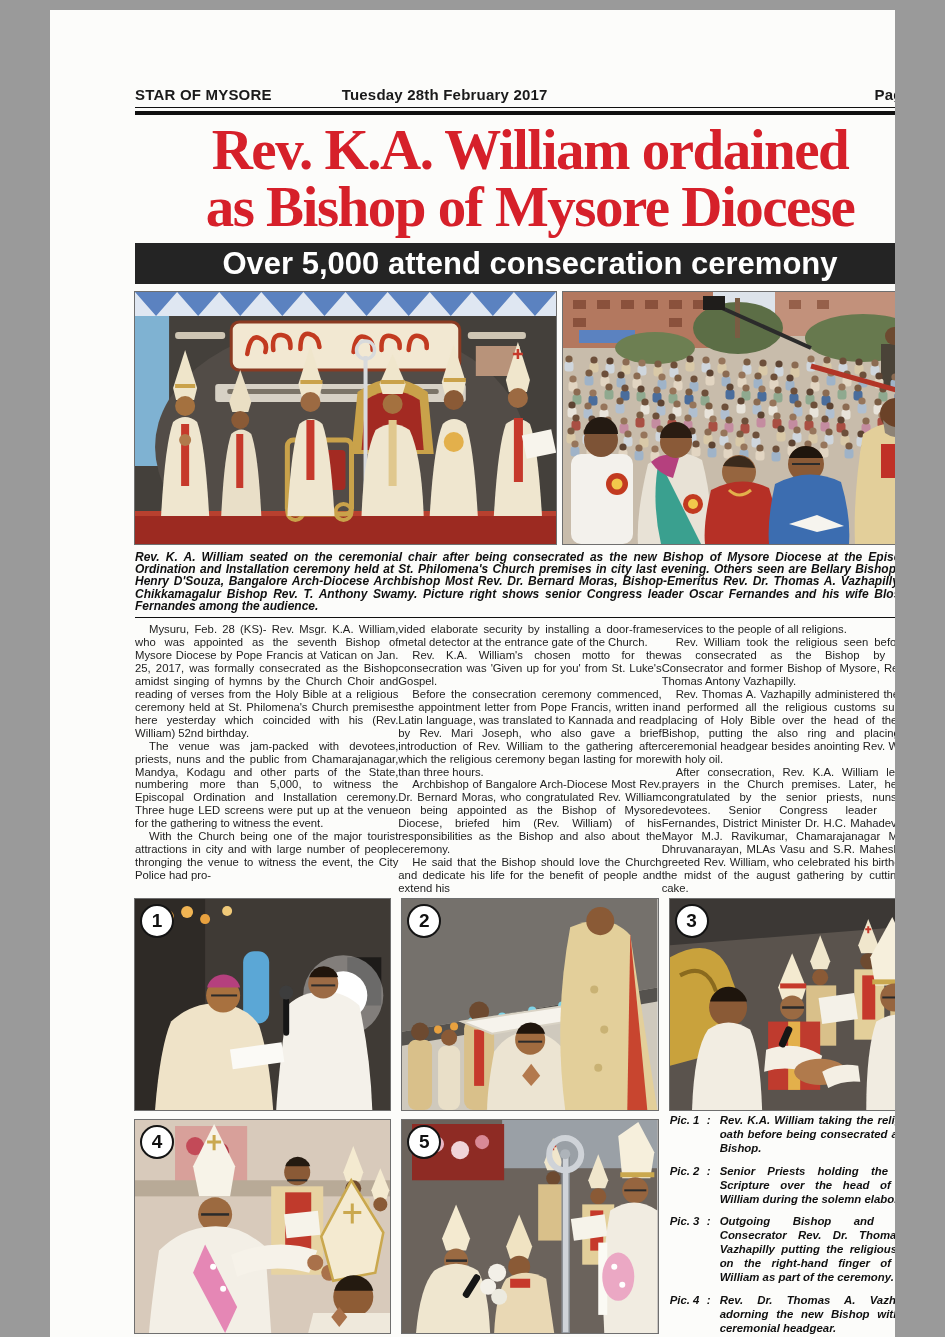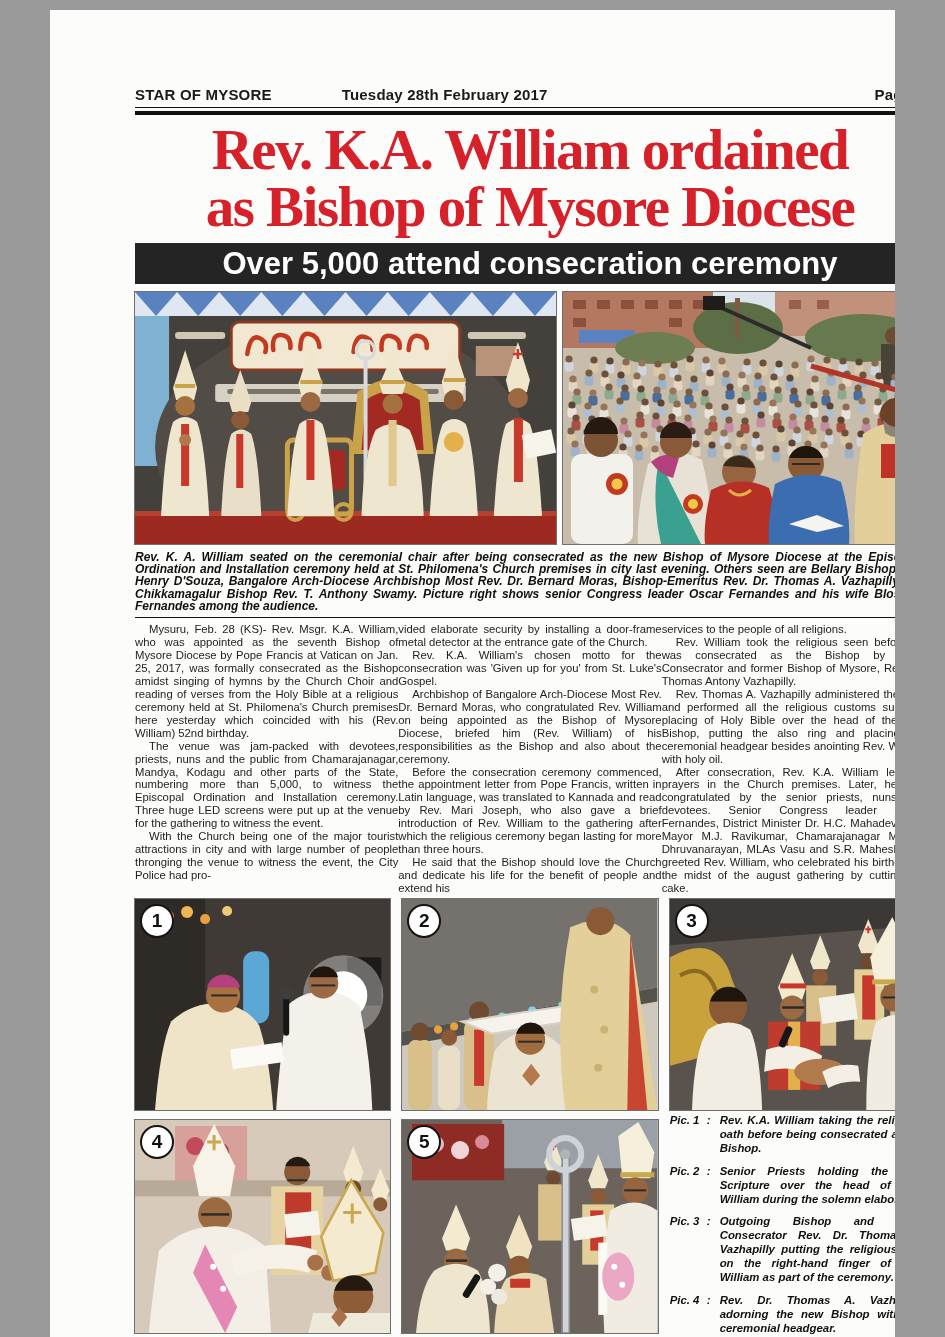--- a/index.html
+++ b/index.html
@@ -519,22 +519,22 @@
 
     <div class="columns">
       <div class="col col-1">
         <p>Mysuru, Feb. 28 (KS)- Rev. Msgr. K.A. William, who was appointed as the seventh Bishop of Mysore Diocese by Pope Francis at Vatican on Jan. 25, 2017, was formally consecrated as the Bishop amidst singing of hymns by the Church Choir and reading of verses from the Holy Bible at a religious ceremony held at St. Philomena's Church premises here yesterday which coincided with his (Rev. William) 52nd birthday.</p>
         <p>The venue was jam-packed with devotees, priests, nuns and the public from Chamarajanagar, Mandya, Kodagu and other parts of the State, numbering more than 5,000, to witness the Episcopal Ordination and Installation ceremony. Three huge LED screens were put up at the venue for the gathering to witness the event.</p>
         <p>With the Church being one of the major tourist attractions in city and with large number of people thronging the venue to witness the event, the City Police had pro-</p>
       </div>
       <div class="col col-2">
         <p>vided elaborate security by installing a door-frame metal detector at the entrance gate of the Church.</p>
         <p>Rev. K.A. William's chosen motto for the consecration was 'Given up for you' from St. Luke's Gospel.</p>
+        <p>Before the consecration ceremony commenced, the appointment letter from Pope Francis, written in Latin language, was translated to Kannada and read by Rev. Mari Joseph, who also gave a brief introduction of Rev. William to the gathering after which the religious ceremony began lasting for more than three hours.</p>
         <p>Archbishop of Bangalore Arch-Diocese Most Rev. Dr. Bernard Moras, who congratulated Rev. William on being appointed as the Bishop of Mysore Diocese, briefed him (Rev. William) of his responsibilities as the Bishop and also about the ceremony.</p>
-        <p>Before the consecration ceremony commenced, the appointment letter from Pope Francis, written in Latin language, was translated to Kannada and read by Rev. Mari Joseph, who also gave a brief introduction of Rev. William to the gathering after which the religious ceremony began lasting for more than three hours.</p>
         <p>He said that the Bishop should love the Church and dedicate his life for the benefit of people and extend his</p>
       </div>
       <div class="col col-3">
         <p>services to the people of all religions.</p>
         <p>Rev. William took the religious seen before he was consecrated as the Bishop by Chief Consecrator and former Bishop of Mysore, Rev. Dr. Thomas Antony Vazhapilly.</p>
         <p>Rev. Thomas A. Vazhapilly administered the oath and performed all the religious customs such as placing of Holy Bible over the head of the new Bishop, putting the also ring and placing the ceremonial headgear besides anointing Rev. William with holy oil.</p>
         <p>After consecration, Rev. K.A. William led the prayers in the Church premises. Later, he was congratulated by the senior priests, nuns and devotees. Senior Congress leader Oscar Fernandes, District Minister Dr. H.C. Mahadevappa, Mayor M.J. Ravikumar, Chamarajanagar MP R. Dhruvanarayan, MLAs Vasu and S.R. Mahesh also greeted Rev. William, who celebrated his birthday in the midst of the august gathering by cutting the cake.</p>
       </div>
     </div>
 

